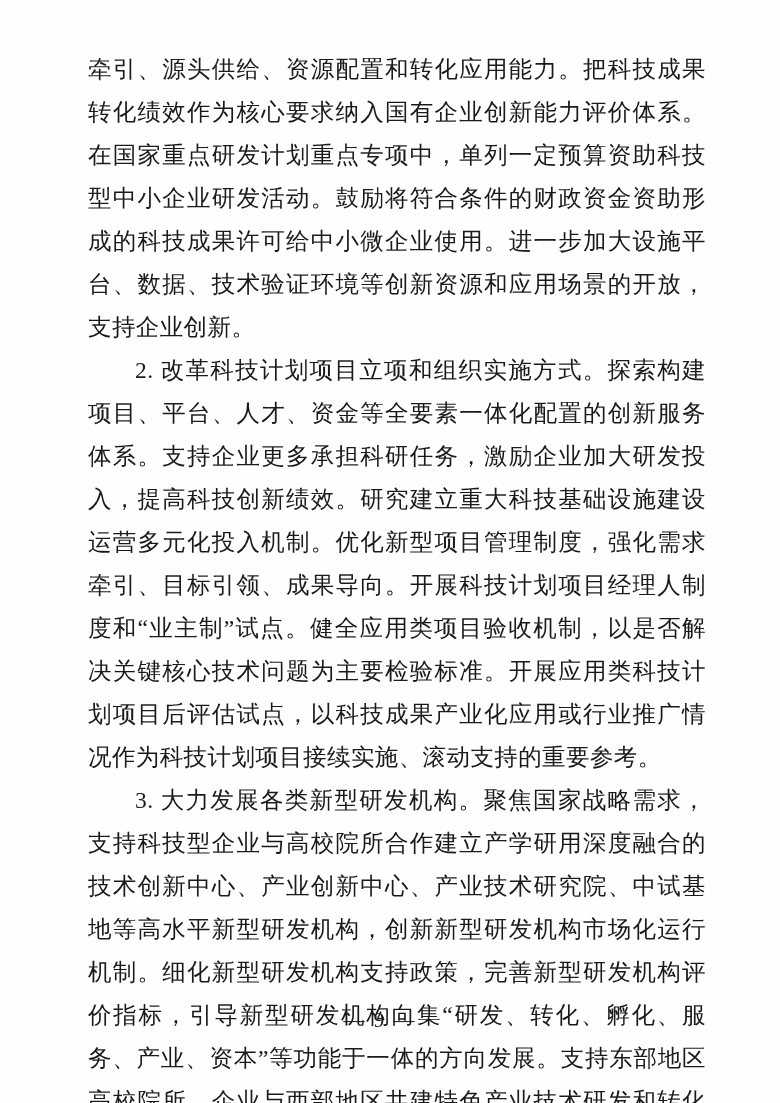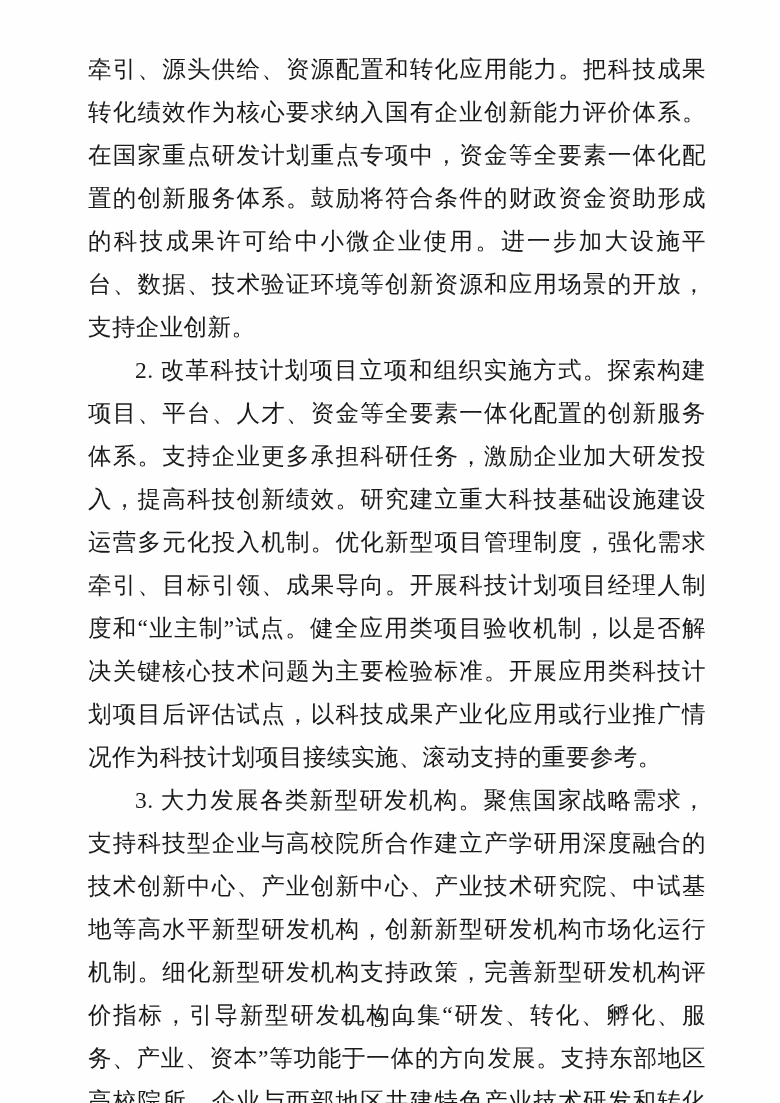--- a/index.html
+++ b/index.html
@@ -49,20 +49,20 @@
   }
   .pn-inner {
     display: inline-block;
   }
 </style>
 </head>
 <body>
 
 <div class="page">
   <div class="doc-body">
-    <p class="para">牵引、源头供给、资源配置和转化应用能力。把科技成果转化绩效作为核心要求纳入国有企业创新能力评价体系。在国家重点研发计划重点专项中，资金等全要素一体化配置的创新服务体系。鼓励将符合条件的财政资金资助形成的科技成果许可给中小微企业使用。进一步加大设施平台、数据、技术验证环境等创新资源和应用场景的开放，支持企业创新。</p>
+    <p class="para">牵引、源头供给、资源配置和转化应用能力。把科技成果转化绩效作为核心要求纳入国有企业创新能力评价体系。在国家重点研发计划重点专项中，单列一定预算资助科技型中小企业研发活动。鼓励将符合条件的财政资金资助形成的科技成果许可给中小微企业使用。进一步加大设施平台、数据、技术验证环境等创新资源和应用场景的开放，支持企业创新。</p>
     <p class="para indent">2. 改革科技计划项目立项和组织实施方式。探索构建项目、平台、人才、资金等全要素一体化配置的创新服务体系。支持企业更多承担科研任务，激励企业加大研发投入，提高科技创新绩效。研究建立重大科技基础设施建设运营多元化投入机制。优化新型项目管理制度，强化需求牵引、目标引领、成果导向。开展科技计划项目经理人制度和“业主制”试点。健全应用类项目验收机制，以是否解决关键核心技术问题为主要检验标准。开展应用类科技计划项目后评估试点，以科技成果产业化应用或行业推广情况作为科技计划项目接续实施、滚动支持的重要参考。</p>
     <p class="para indent">3. 大力发展各类新型研发机构。聚焦国家战略需求，支持科技型企业与高校院所合作建立产学研用深度融合的技术创新中心、产业创新中心、产业技术研究院、中试基地等高水平新型研发机构，创新新型研发机构市场化运行机制。细化新型研发机构支持政策，完善新型研发机构评价指标，引导新型研发机构向集“研发、转化、孵化、服务、产业、资本”等功能于一体的方向发展。支持东部地区高校院所、企业与西部地区共建特色产业技术研发和转化平台，联合开展特色产业技术攻关。通过考核评价，引导国家高新区、国家科技成果转移转化示范区等建设科技成果中试工程化服务平台。</p>
   </div>
   <div class="page-number">
     <span class="pn-inner">— 9 —</span>
   </div>
 </div>
 
 </body></html>

